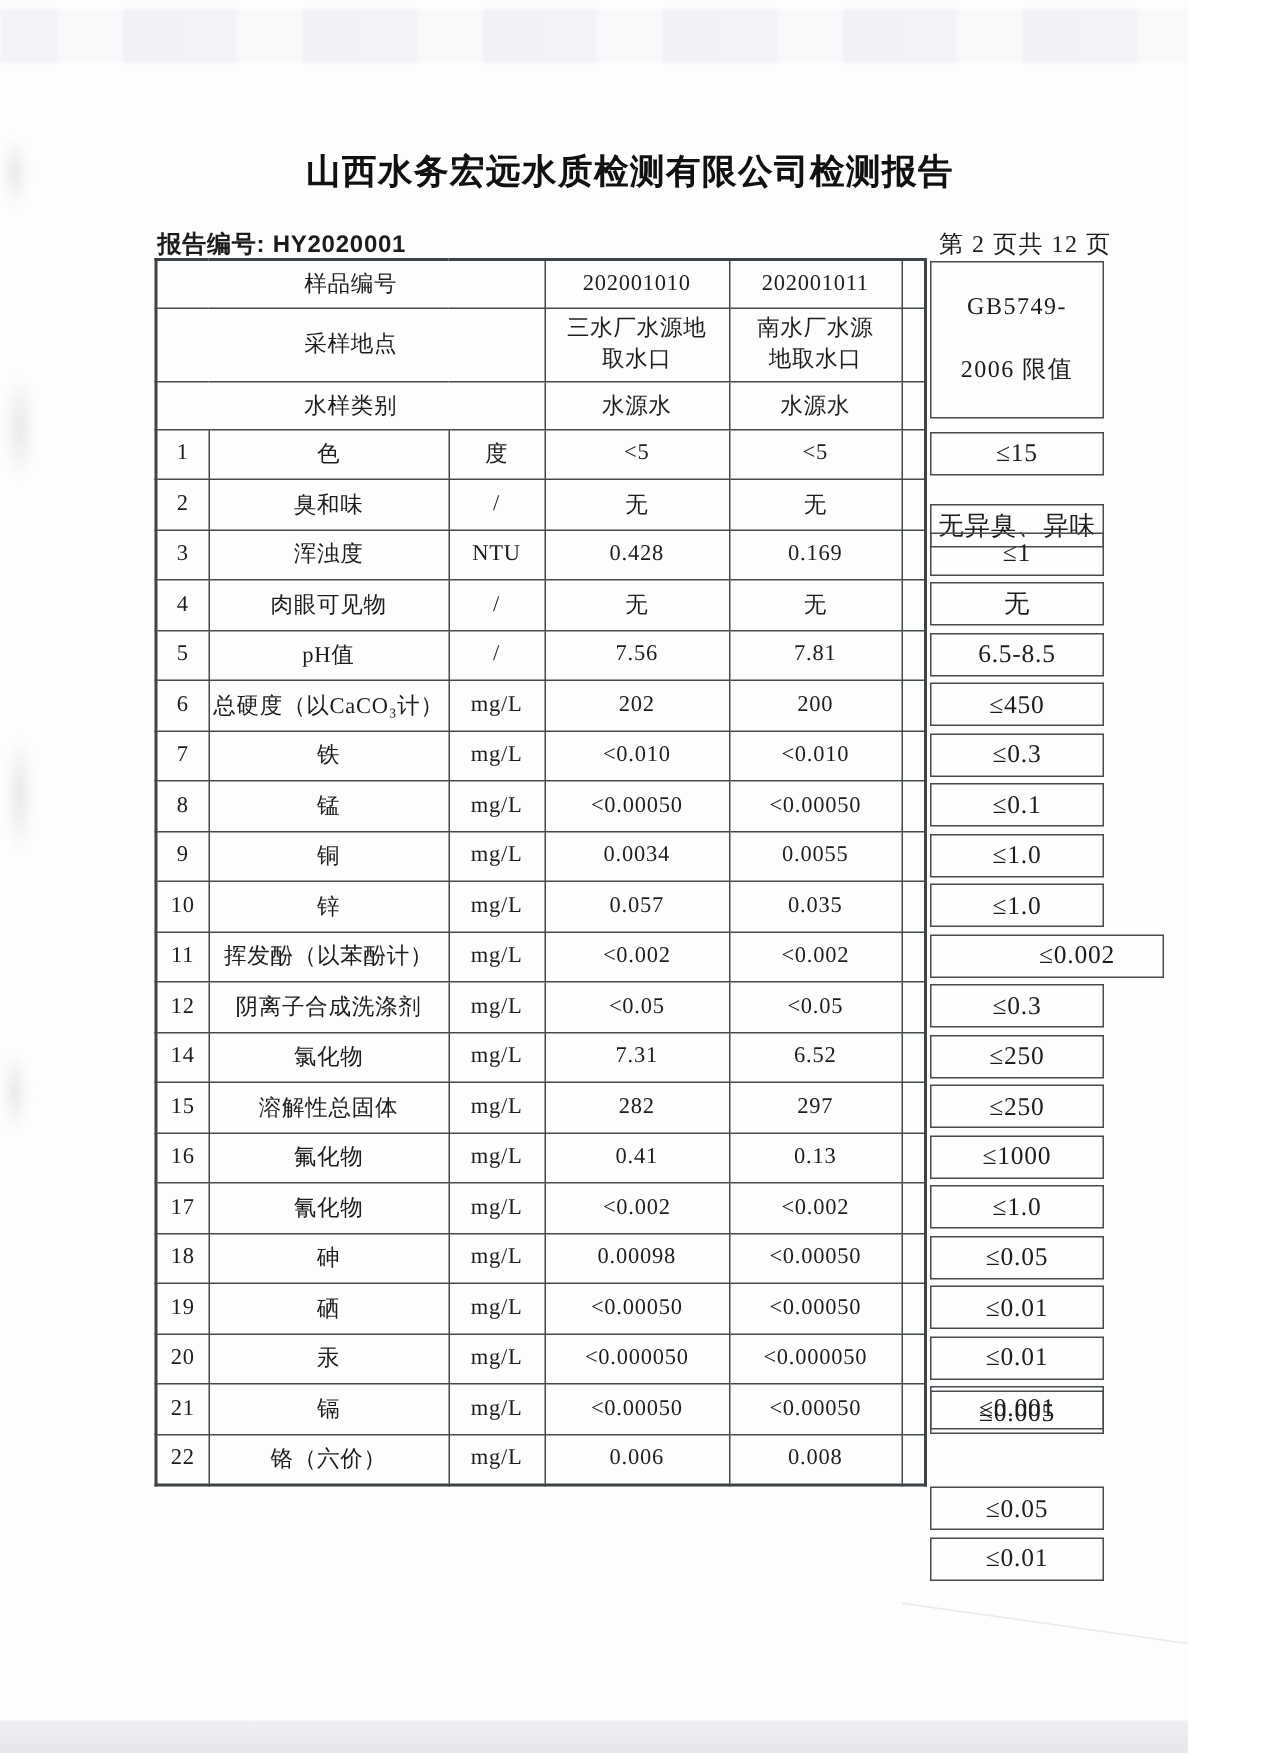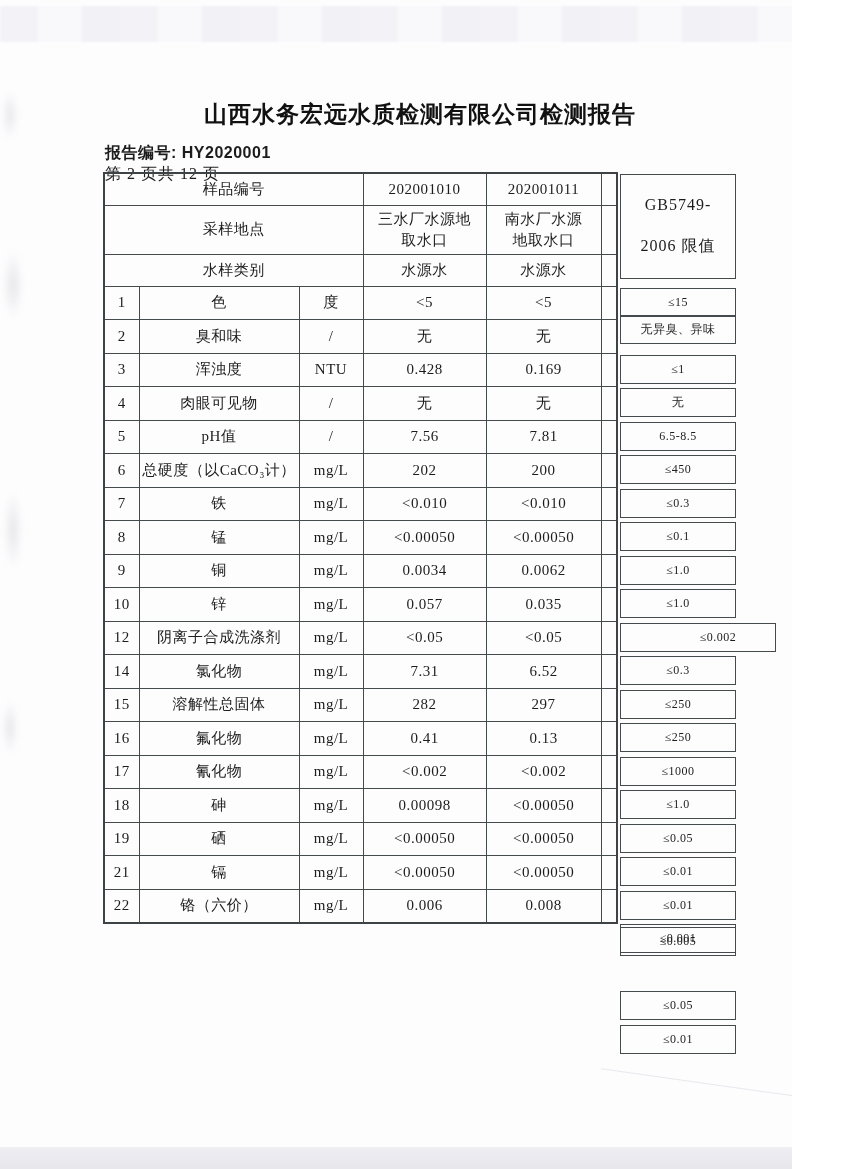--- a/index.html
+++ b/index.html
@@ -29,22 +29,22 @@
     position:absolute;left:600px;top:1085px;width:240px;height:1px;
     background:#e2e2e8;transform:rotate(8deg);opacity:.8;
   }
   
   .title{
     position:absolute;left:100px;top:99px;width:640px;
     text-align:center;font-family:"Liberation Sans","DejaVu Sans",sans-serif;
     font-weight:bold;font-size:23px;letter-spacing:1px;color:#111;
   }
   .report-line{
-    position:absolute;left:105px;top:143px;width:636px;height:22px;
-    display:flex;justify-content:space-between;align-items:baseline;flex-direction:column;
+    position:absolute;left:105px;top:153px;width:636px;height:22px;
+    display:flex;justify-content:space-between;align-items:baseline;
   }
   .report-no{
     font-family:"Liberation Sans","DejaVu Sans",sans-serif;
     font-weight:bold;font-size:16px;letter-spacing:.5px;
   }
   .page-ind{font-size:16px;letter-spacing:1px;}
   
   table.main{
     position:absolute;left:103px;top:172px;width:513px;
     border-collapse:collapse;table-layout:fixed;
@@ -59,21 +59,21 @@
   table.main tr.hrow3{height:32px;}
   table.main tr.data-row{height:33.5px;}
   td.pname{text-align:left;padding-left:9px;letter-spacing:1px;}
   td.site{white-space:pre-line;line-height:1.35;}
   td.num{letter-spacing:1px;}
   
   .limits{position:absolute;left:620px;top:172px;width:118px;height:886px;}
   .limit-box{
     position:absolute;left:0;width:114px;height:27px;
     border:1.5px solid #454b4d;display:flex;align-items:center;justify-content:center;
-    font-size:12px;letter-spacing:.5px;background:transparent;
+    font-size:17px;letter-spacing:.5px;background:transparent;
   }
   .limit-head{
     position:absolute;left:0;top:2px;width:114px;height:103px;
     border:1.5px solid #454b4d;display:flex;flex-direction:column;
     align-items:center;justify-content:space-evenly;font-size:16px;letter-spacing:1px;
   }
   
   .stamp{position:absolute;left:793px;top:592px;width:42px;height:126px;}
   .stamp div{position:absolute;background:rgba(190,45,40,.8);filter:blur(.4px);}
   .sm1{left:13px;top:6px;width:15px;height:5px;transform:rotate(38deg);}
@@ -197,32 +197,40 @@
           <td>mg/L</td>
           <td class="num">&lt;0.00050</td>
           <td class="num">&lt;0.00050</td>
           <td></td>
         </tr>
         <tr class="data-row">
           <td>9</td>
           <td class="pname">铜</td>
           <td>mg/L</td>
           <td class="num">0.0034</td>
-          <td class="num">0.0062</td>
+          <td class="num">0.0055</td>
           <td></td>
         </tr>
         <tr class="data-row">
           <td>10</td>
           <td class="pname">锌</td>
           <td>mg/L</td>
           <td class="num">0.057</td>
           <td class="num">0.035</td>
           <td></td>
         </tr>
         <tr class="data-row">
+          <td>11</td>
+          <td class="pname">挥发酚（以苯酚计）</td>
+          <td>mg/L</td>
+          <td class="num">&lt;0.002</td>
+          <td class="num">&lt;0.002</td>
+          <td></td>
+        </tr>
+        <tr class="data-row">
           <td>12</td>
           <td class="pname">阴离子合成洗涤剂</td>
           <td>mg/L</td>
           <td class="num">&lt;0.05</td>
           <td class="num">&lt;0.05</td>
           <td></td>
         </tr>
         <tr class="data-row">
           <td>14</td>
           <td class="pname">氯化物</td>
@@ -262,20 +270,28 @@
           <td class="num">0.00098</td>
           <td class="num">&lt;0.00050</td>
           <td></td>
         </tr>
         <tr class="data-row">
           <td>19</td>
           <td class="pname">硒</td>
           <td>mg/L</td>
           <td class="num">&lt;0.00050</td>
           <td class="num">&lt;0.00050</td>
+          <td></td>
+        </tr>
+        <tr class="data-row">
+          <td>20</td>
+          <td class="pname">汞</td>
+          <td>mg/L</td>
+          <td class="num">&lt;0.000050</td>
+          <td class="num">&lt;0.000050</td>
           <td></td>
         </tr>
         <tr class="data-row">
           <td>21</td>
           <td class="pname">镉</td>
           <td>mg/L</td>
           <td class="num">&lt;0.00050</td>
           <td class="num">&lt;0.00050</td>
           <td></td>
         </tr>
@@ -289,21 +305,21 @@
         </tr>
       </tbody>
   </table>
 
   <div class="limits" id="limits">
     <div class="limit-head">
       <span>GB5749-</span>
       <span>2006 限值</span>
     </div>
   <div class="limit-box" style="top: 115.5px;">≤15</div>
-      <div class="limit-box" style="top: 143px;">无异臭、异味</div>
+      <div class="limit-box" style="top: 164px;">无异臭、异味</div>
       <div class="limit-box" style="top: 182.54px;">≤1</div>
       <div class="limit-box" style="top: 216.06px;">无</div>
       <div class="limit-box" style="top: 249.58px;">6.5-8.5</div>
       <div class="limit-box" style="top: 283.1px;">≤450</div>
       <div class="limit-box" style="top: 316.62px;">≤0.3</div>
       <div class="limit-box" style="top: 350.14px;">≤0.1</div>
       <div class="limit-box" style="top: 383.66px;">≤1.0</div>
       <div class="limit-box" style="top: 417.18px;">≤1.0</div>
       <div class="limit-box" style="top: 450.7px; padding-left: 40px;">≤0.002</div>
       <div class="limit-box" style="top: 484.22px;">≤0.3</div>

